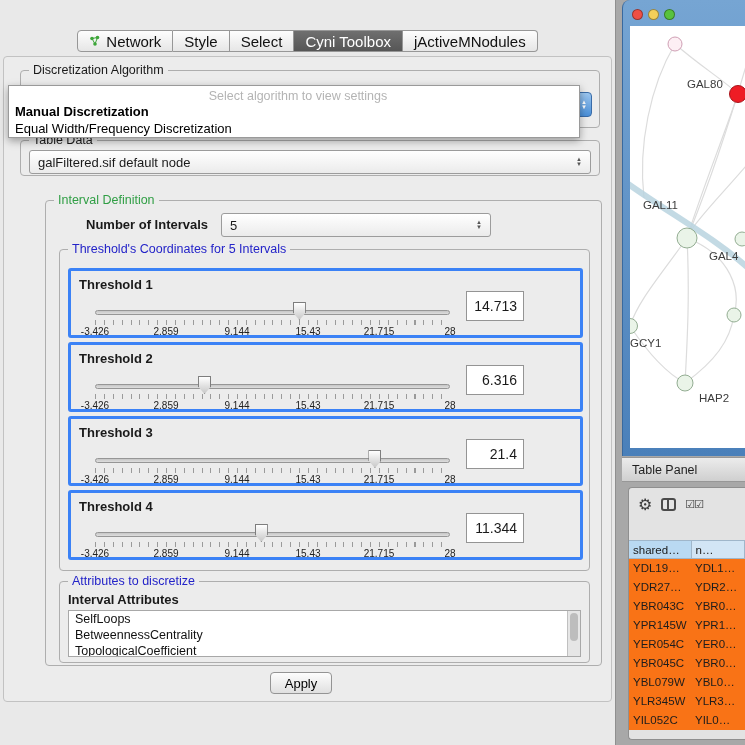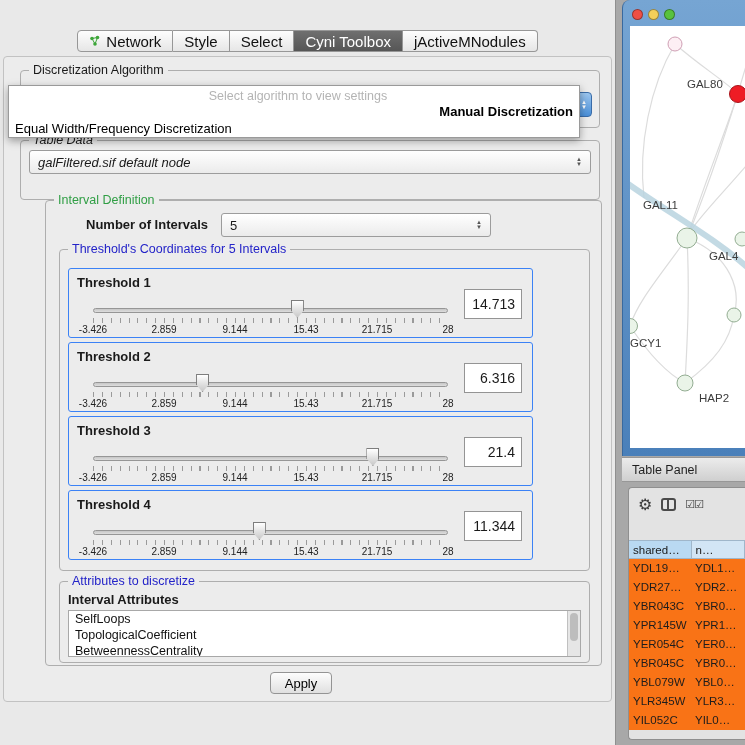--- a/index.html
+++ b/index.html
@@ -30,34 +30,34 @@
 
   .algo-group { left:20px; top:70px; width:580px; height:58px; z-index:1; }
 
   .combo-stub { position:absolute; left:562px; top:92px; width:30px; height:25px; z-index:5;
     background:linear-gradient(#9cc6ef,#4a8fd8); border:1px solid #3a6ca8; border-radius:4px; display:flex; flex-direction:column; align-items:flex-end; justify-content:center; padding-right:4px; }
   .combo-stub .tri { font-size:6px; line-height:5px; color:#fff; }
 
   .dropdown { position:absolute; left:8px; top:85px; width:572px; height:53px; z-index:50; background:#fff; border:1px solid #9a9a9a; box-shadow:0 3px 8px rgba(0,0,0,.35); }
   .dropdown .hint { text-align:center; color:#b4b4b4; font-size:12.5px; padding-top:3px;padding-left:8px; }
   .dropdown .opt { font-size:13px; padding:1px 6px; color:#000; }
-  .dropdown .opt.bold { font-weight:bold;text-align:right; }
+  .dropdown .opt.bold { font-weight:bold; }
 
   .combo { position:absolute; background:linear-gradient(#ffffff,#ebebeb); border:1px solid #9c9c9c; border-radius:3px; display:flex; align-items:center; padding:0 8px; font-size:13px; height:24px; }
   .stepper { margin-left:auto; display:flex; flex-direction:column; align-items:center; line-height:5px; font-size:6px; color:#555; padding-left:6px; }
 
-  .tabledata-group { left:20px; top:140px; width:580px; height:60px;font-style:italic; }
+  .tabledata-group { left:20px; top:140px; width:580px; height:36px; }
   .tabledata-combo { left:8px; top:9px; width:562px; }
 
   .interval-group { left:45px; top:200px; width:557px; height:466px; }
   .noi-label { position:absolute; left:40px; top:16px; font-weight:bold; font-size:13px; }
   .noi-combo { left:175px; top:12px; width:270px; }
 
   .thr-group { position:absolute; left:13px; top:48px; width:531px; height:322px; border:1px solid #aeaeae; border-radius:4px; }
-  .thr { position:absolute; left:8px; width:465px; height:70px; border:1px solid #3b82f6; border-radius:3px; background:#ececec; }
+  .thr { position:absolute; left:8px; width:515px; height:70px; border:3px solid #3b82f6; border-radius:3px; background:#ececec; }
   .thr-label { position:absolute; left:8px; top:6px; font-weight:bold; font-size:13px; }
   .slider { position:absolute; left:24px; top:30px; width:355px; height:36px; }
   .track { position:absolute; left:0; right:0; top:9px; height:5px; background:linear-gradient(#c6c6c6,#dedede); border:1px solid #969696; border-radius:3px; }
   .handle { position:absolute; top:1px; width:13px; height:18px; margin-left:-7px; background:linear-gradient(#ffffff,#c9c9c9); border:1px solid #7d7d7d; clip-path:polygon(0 0,100% 0,100% 58%,50% 100%,0 58%); }
   .ticks { position:absolute; left:0; right:0; top:19px; height:5px; background:repeating-linear-gradient(90deg,#9a9a9a 0 1px,transparent 1px 8.875px); }
   .scale { position:absolute; left:0; right:0; top:25px; height:12px; font-size:10px; color:#222; }
   .scale span { position:absolute; transform:translateX(-50%); white-space:nowrap; }
   .valbox { position:absolute; left:395px; top:20px; width:58px; height:30px; background:#fff; border:1px solid #949494; font-size:14px; display:flex; align-items:center; justify-content:flex-end; padding-right:6px; }
 
   .attr-group { position:absolute; left:13px; top:380px; width:531px; height:82px; border:1px solid #aeaeae; border-radius:4px; }
@@ -241,22 +241,22 @@
           </div>
           <div class="valbox">11.344</div>
         </div>
       </div>
 
       <div class="attr-group">
         <span class="group-label blue">Attributes to discretize</span>
         <div class="attr-sub">Interval Attributes</div>
         <div class="listbox">
           <div class="li">SelfLoops</div>
+          <div class="li">BetweennessCentrality</div>
           <div class="li">TopologicalCoefficient</div>
-          <div class="li">BetweennessCentrality</div>
           <div class="vscroll">
               <div class="thumb"></div>
             </div>
         </div>
       </div>
     </div>
 
     <button class="apply">Apply</button>
 
   </section>

